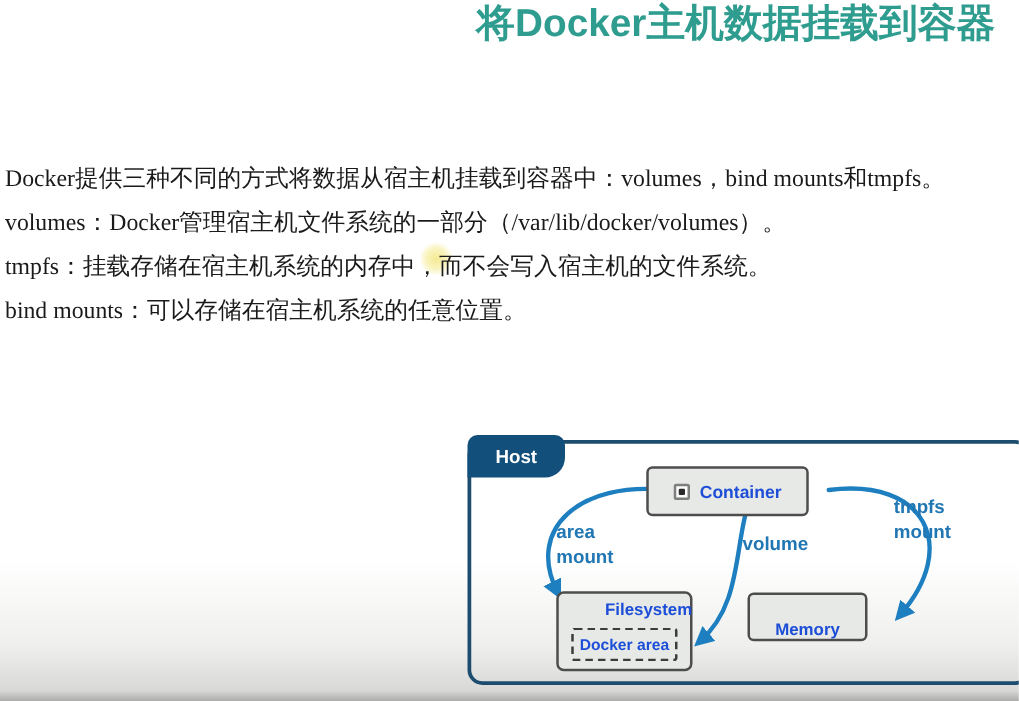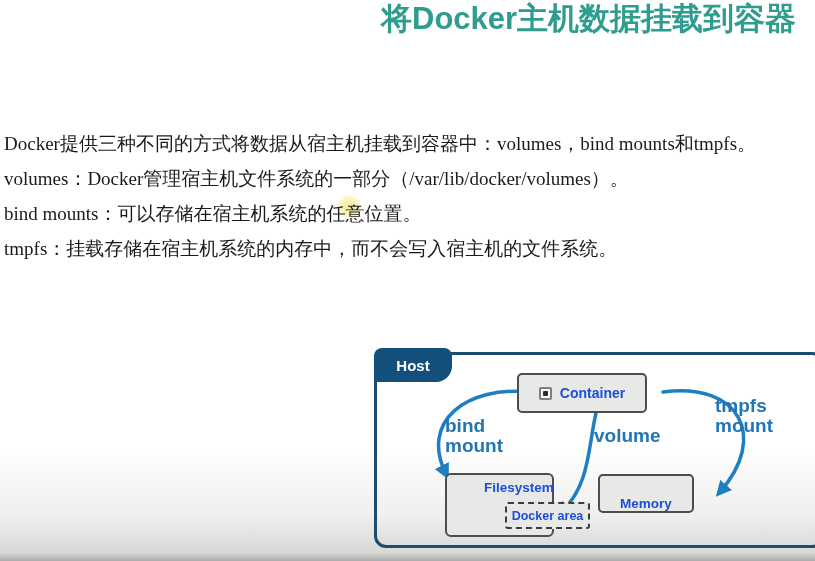--- a/index.html
+++ b/index.html
@@ -63,52 +63,52 @@
 
   .filesystem-box { left: 68px; top: 118px; width: 109px; height: 64px; border-radius: 6px; }
   .filesystem-box .fs-label {
     display: block; text-align: center; margin-top: 5px;
     font-size: 13.5px; font-weight: 700; margin-left: 37px;
   }
   .docker-area {
     position: absolute; left: 10px; top: 27px; width: 85px; height: 27px;
     border: 2px dashed #3c3c3c; border-radius: 3px; background: #E7E9E7;
     display: flex; align-items: center; justify-content: center;
-    font-size: 12.5px; font-weight: 700; margin-left: 48px;
+    font-size: 12.5px; font-weight: 700;
   }
   .memory-box {
     left: 221px; top: 119px; width: 96px; height: 39px;
     display: flex; align-items: flex-end; justify-content: center;
     font-size: 13.5px; font-weight: 700;
   }
 
   .arrow-label {
     position: absolute; z-index: 2; color: #2176B4;
-    font-size: 19px; font-weight: 700; line-height: 20px;
+    font-size: 15px; font-weight: 700; line-height: 20px;
     font-family: "Liberation Sans", sans-serif;
   }
   .label-bind  { left: 68px;  top: 61px; }
   .label-volume{ left: 217px; top: 71px; }
   .label-tmpfs { left: 338px; top: 41px; }
   .arrow-label span { display: block; }
 </style>
 </head>
 <body>
 
 <div class="page">
 
   <h1 class="slide-title">将Docker主机数据挂载到容器</h1>
 
   <div class="highlight-dot"></div>
 
   <div class="body-text">
     <p>Docker提供三种不同的方式将数据从宿主机挂载到容器中：volumes，bind mounts和tmpfs。</p>
     <p>volumes：Docker管理宿主机文件系统的一部分（/var/lib/docker/volumes）。</p>
+    <p>tmpfs：挂载存储在宿主机系统的内存中，而不会写入宿主机的文件系统。</p>
     <p>bind mounts：可以存储在宿主机系统的任意位置。</p>
-    <p>tmpfs：挂载存储在宿主机系统的内存中，而不会写入宿主机的文件系统。</p>
   </div>
 
   <div class="host-box">
 
     <div class="host-tab">
       <span>Host</span>
     </div>
 
     <svg class="arrow-layer" viewBox="0 0 412 190">
       <defs>
@@ -122,21 +122,21 @@
     </svg>
 
     <div class="dbox container-box">
       <span class="container-icon">
           <i></i>
         </span>
       <span>Container</span>
     </div>
 
     <div class="arrow-label label-bind">
-      <span>bind</span>
+      <span>area</span>
       <span>mount</span>
     </div>
 
     <div class="arrow-label label-volume">
       <span>volume</span>
     </div>
 
     <div class="arrow-label label-tmpfs">
       <span>tmpfs</span>
       <span>mount</span>

